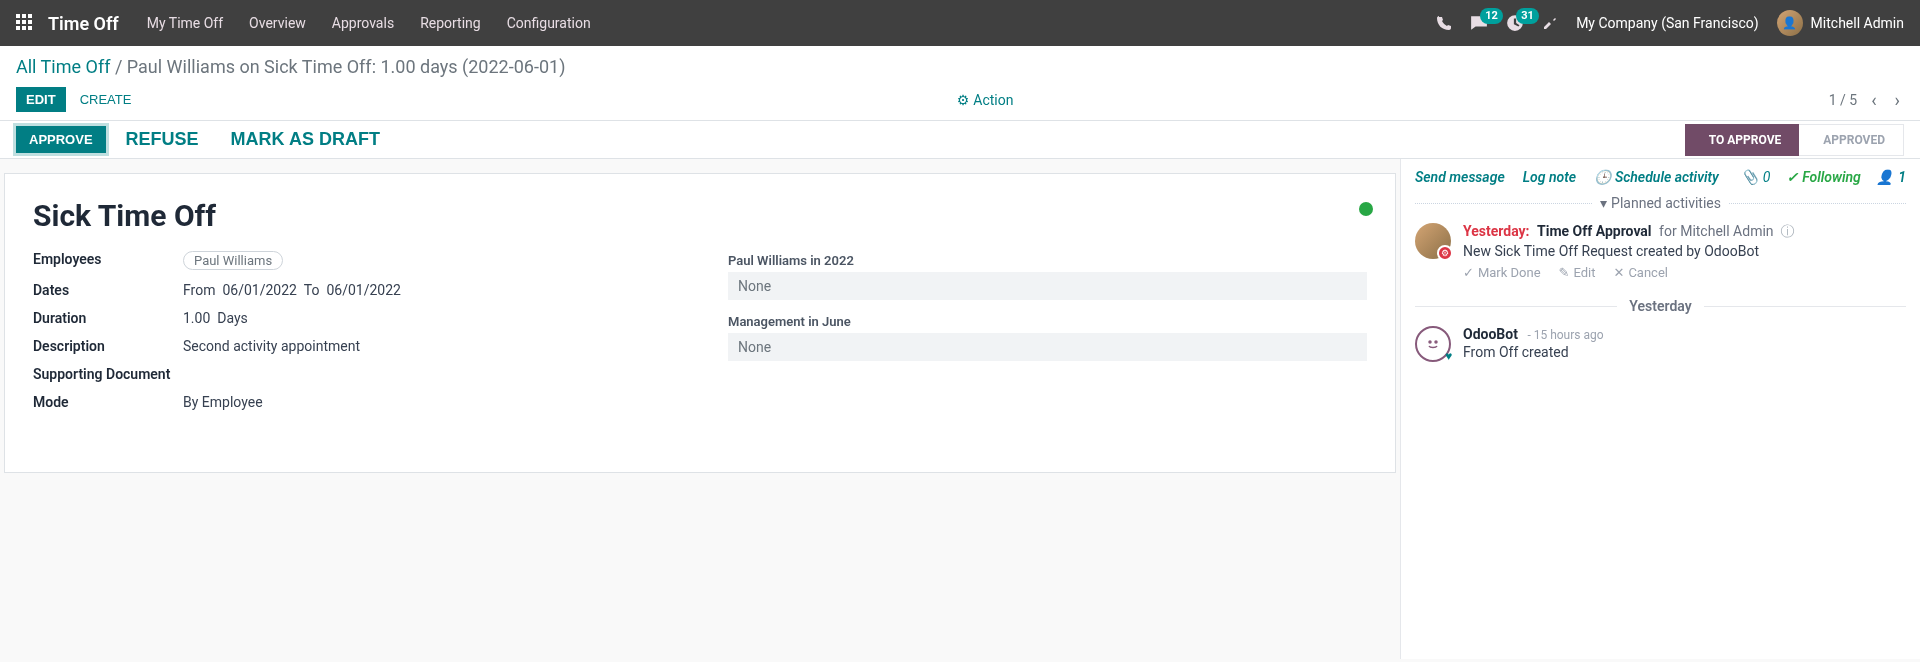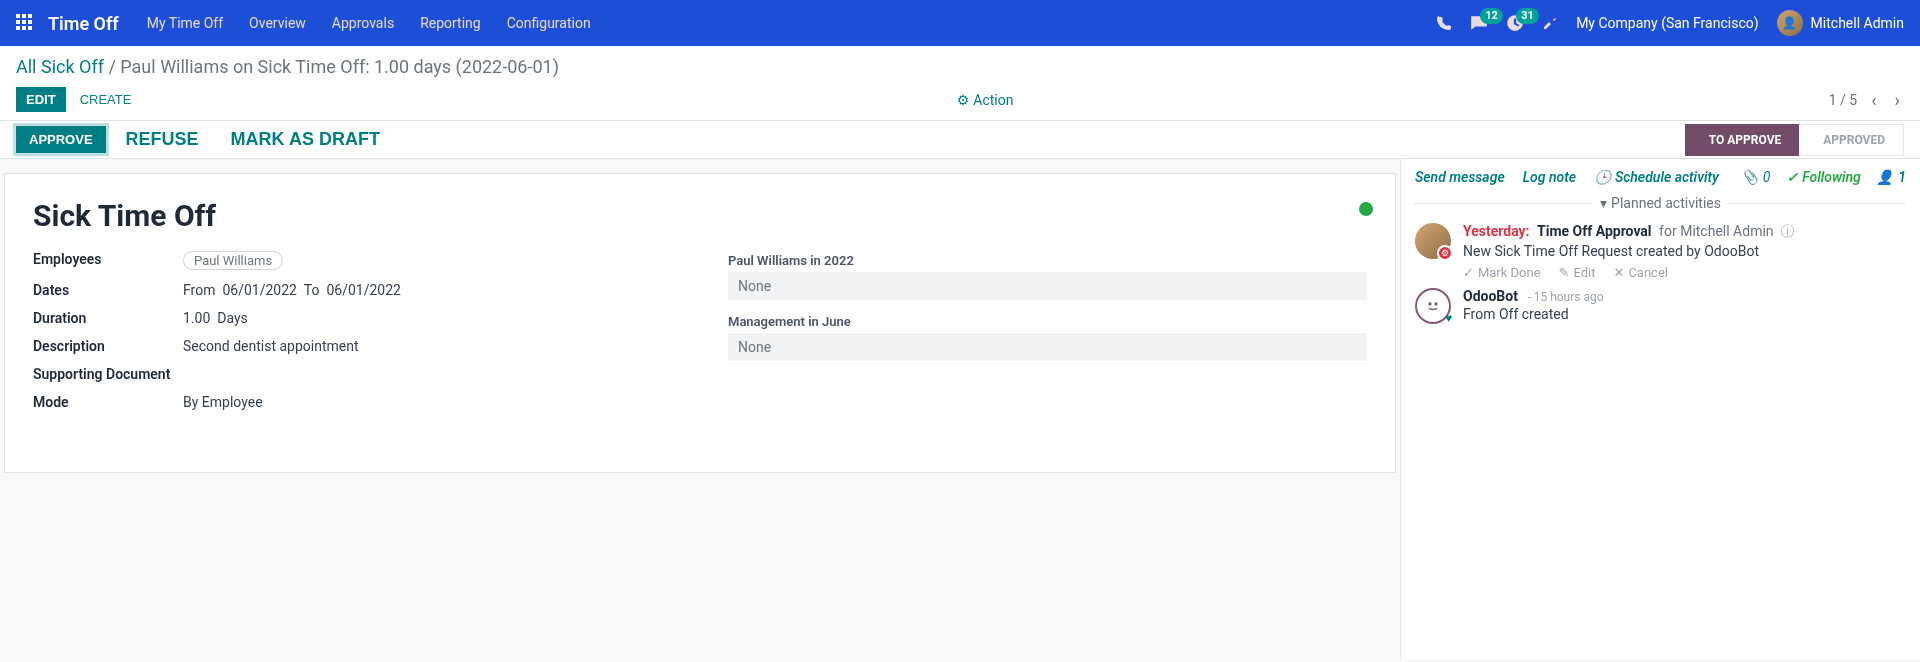--- a/index.html
+++ b/index.html
@@ -1,19 +1,19 @@
 <!DOCTYPE html>
 <html><head>
 <meta charset="utf-8">
 <style>
   * { box-sizing: border-box; margin: 0; padding: 0; }
   body { font-family: -apple-system, BlinkMacSystemFont, "Segoe UI", Roboto, "Helvetica Neue", sans-serif; font-size: 14px; color: #374151; background: #f9f9f9; }
 
   
-  .topnav { background: #1d4ed8; color: #fff; height: 46px; display: flex; align-items: center; padding: 16px 16px; }
+  .topnav { background: #404040; color: #fff; height: 46px; display: flex; align-items: center; padding: 16px 16px; }
   .apps-icon { width: 18px; height: 18px; display: grid; grid-template-columns: repeat(3,4px); grid-template-rows: repeat(3,4px); gap: 2px; margin-right: 14px; cursor: pointer; }
   .apps-icon span { background: #fff; width: 4px; height: 4px; }
   .brand { font-size: 18px; font-weight: 600; margin-right: 28px; }
   .navlinks { display: flex; gap: 26px; }
   .navlinks a { color: #e8dde4; text-decoration: none; font-size: 14px; cursor: pointer; }
   .spacer { flex: 1; }
   .nav-right { display: flex; align-items: center; gap: 18px; }
   .nav-icon { position: relative; color: #e8dde4; cursor: pointer; display: flex; align-items: center; }
   .badge { position: absolute; top: -6px; left: 10px; background: #00A09D; color: #fff; font-size: 11px; font-weight: 700; padding: 1px 5px; border-radius: 9px; line-height: 14px; }
   .company { color: #fff; font-size: 14px; cursor: pointer; }
@@ -141,21 +141,21 @@
     <div class="company">My Company (San Francisco)</div>
     <div class="user">
       <div class="avatar-sm">👤</div>
       <span>Mitchell Admin</span>
     </div>
   </div>
 </div>
 
 <div class="controlbar">
   <div class="breadcrumb">
-    <span class="root">All Sick Off</span>
+    <span class="root">All Time Off</span>
     <span class="sep"> / </span>
     <span class="current">Paul Williams on Sick Time Off: 1.00 days (2022-06-01)</span>
   </div>
   <div class="cbrow">
     <button class="btn-primary">EDIT</button>
     <button class="btn-link">CREATE</button>
     <div class="action-dd">
       <span>⚙</span>
       <span>Action</span>
     </div>
@@ -201,21 +201,21 @@
           </div>
           <div class="frow">
             <div class="flabel">Duration</div>
             <div class="fval">
               <span>1.00</span>
               &nbsp;<span>Days</span>
             </div>
           </div>
           <div class="frow">
             <div class="flabel">Description</div>
-            <div class="fval">Second dentist appointment</div>
+            <div class="fval">Second activity appointment</div>
           </div>
           <div class="frow">
             <div class="flabel">Supporting Document</div>
             <div class="fval"></div>
           </div>
           <div class="frow">
             <div class="flabel">Mode</div>
             <div class="fval">By Employee</div>
           </div>
         </div>
@@ -285,20 +285,21 @@
               <span>Edit</span>
             </span>
           <span>
               <span>✕</span>
               <span>Cancel</span>
             </span>
         </div>
       </div>
     </div>
 
+    <div class="msg-sep"><span>Yesterday</span></div>
 
     <div class="msg">
       <div class="bot-avatar">
         <svg width="20" height="20" viewBox="0 0 20 20" fill="none" stroke="#875A7B" stroke-width="1.5">
             <circle cx="7" cy="8" r="1" fill="#875A7B"></circle>
             <circle cx="13" cy="8" r="1" fill="#875A7B"></circle>
             <path d="M6 12c1 2 7 2 8 0"></path>
           </svg>
         <span class="heart">♥</span>
       </div>

